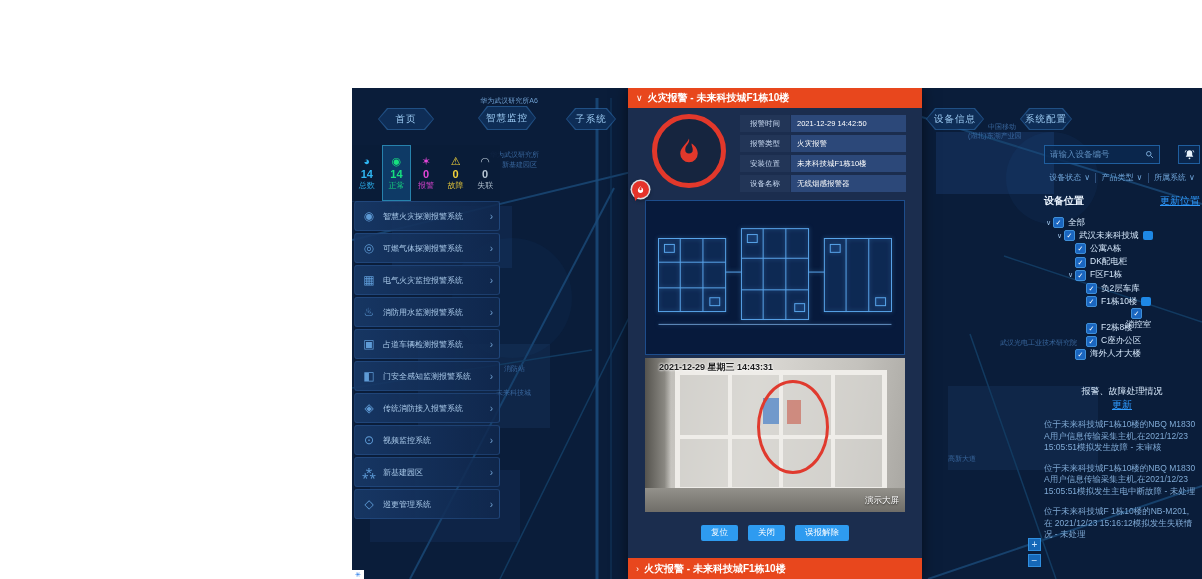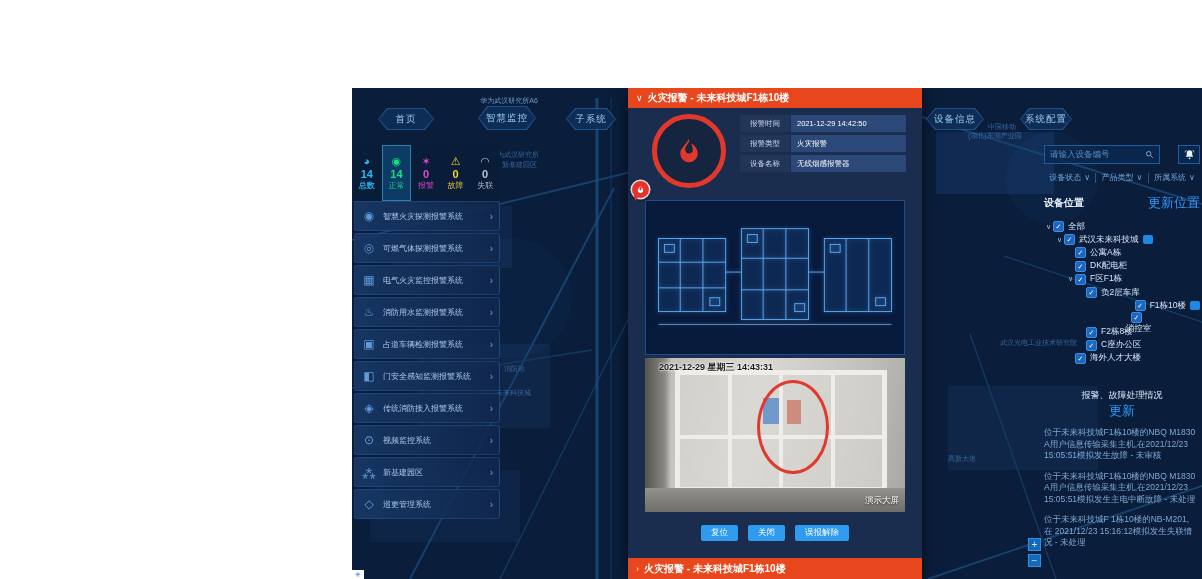--- a/index.html
+++ b/index.html
@@ -60,21 +60,21 @@
   .rp{position:absolute;left:692px;top:57px;width:156px;z-index:10;}
   .search{display:flex;gap:18px;}
   .search-in{flex:1;height:19px;background:rgba(10,40,80,.85);border:1px solid #1f5e9e;display:flex;align-items:center;justify-content:space-between;padding:0 5px;color:#5f8fc0;font-size:8.5px;box-sizing:border-box;}
   .bell-btn{width:22px;height:19px;background:rgba(10,40,80,.85);border:1px solid #1f5e9e;display:flex;align-items:center;justify-content:center;box-sizing:border-box;}
   .filters{display:flex;margin-top:8px;align-items:center;}
   .filter{flex:1;display:flex;align-items:center;justify-content:center;gap:3px;font-size:8px;color:#6fa4d8;}
   .fdiv{width:1px;height:10px;background:rgba(90,140,200,.45);}
   .sec-row{display:flex;align-items:center;justify-content:space-between;margin-top:11px;}
   .sec-title{font-size:10px;color:#eaf3fd;font-weight:bold;}
   .sec-title2{font-size:9px;color:#d7e8fa;}
-  .blink{font-size:13px;color:#2f9bff;}
+  .blink{font-size:10px;color:#2f9bff;text-decoration:underline;}
   .tree{margin-top:8px;}
   .tnode{display:flex;align-items:center;height:13.2px;}
   .tcaret{width:9px;color:#9fc4e8;font-size:7px;text-align:center;}
   .tbox{width:9px;height:9px;background:#1a66c0;border:1px solid #3f8fd8;border-radius:2px;color:#fff;font-size:7px;line-height:9px;text-align:center;margin-right:4px;flex:none;}
   .tlab{font-size:8.5px;color:#d5e7fa;white-space:nowrap;}
   .tbadge{width:10px;height:9px;background:#1e88e5;border-radius:2px;margin-left:4px;}
   .msgs{margin-top:7px;}
   .msg{font-size:8.5px;color:#7fa9d4;line-height:11.5px;margin-bottom:9px;width:152px;}
   .zctl{position:absolute;left:676px;top:450px;display:flex;flex-direction:column;gap:3px;z-index:6;}
   .zbtn{width:13px;height:13px;background:#1668b8;border:1px solid #2f8fe0;color:#cfe8ff;font-size:10px;display:flex;align-items:center;justify-content:center;box-sizing:border-box;}
@@ -130,21 +130,21 @@
       <div class="hex-in">设备信息</div>
     </div>
     <div class="hex" style="left:668px;top:20px;width:52px;height:22px;">
       <div class="hex-in">系统配置</div>
     </div>
 
     <div class="stats" id="stats">
         <div class="stat">
           <div class="s-ic" style="color: rgb(47, 182, 243);">◕</div>
           <div class="s-val" style="color: rgb(47, 182, 243);">14</div>
-          <div class="s-lab" style="color: rgb(47, 182, 243); font-weight: bold;">总数</div>
+          <div class="s-lab" style="color: rgb(47, 182, 243);">总数</div>
         </div>
         <div class="stat active">
           <div class="s-ic" style="color: rgb(23, 224, 127);">◉</div>
           <div class="s-val" style="color: rgb(23, 224, 127);">14</div>
           <div class="s-lab" style="color: rgb(23, 224, 127);">正常</div>
         </div>
         <div class="stat">
           <div class="s-ic" style="color: rgb(229, 70, 216);">✶</div>
           <div class="s-val" style="color: rgb(229, 70, 216);">0</div>
           <div class="s-lab" style="color: rgb(229, 70, 216);">报警</div>
@@ -233,20 +233,24 @@
       </div>
 
       <div class="info-table" id="info-table">
           <div class="irow">
             <div class="l">报警时间</div>
             <div class="v">2021-12-29 14:42:50</div>
           </div>
           <div class="irow">
             <div class="l">报警类型</div>
             <div class="v">火灾报警</div>
+          </div>
+          <div class="irow">
+            <div class="l">安装位置</div>
+            <div class="v">未来科技城F1栋10楼</div>
           </div>
           <div class="irow">
             <div class="l">设备名称</div>
             <div class="v">无线烟感报警器</div>
           </div>
         </div>
 
       <div class="plan">
         <svg width="258" height="153" viewBox="0 0 260 155">
           <g stroke="#5aa6ec" fill="rgba(40,110,210,.10)" stroke-width="1">
@@ -372,21 +376,21 @@
           <div class="tnode" style="padding-left: 22px;">
             <span class="tcaret">∨</span>
             <span class="tbox">✓</span>
             <span class="tlab">F区F1栋</span>
           </div>
           <div class="tnode" style="padding-left: 33px;">
             <span class="tcaret"></span>
             <span class="tbox">✓</span>
             <span class="tlab">负2层车库</span>
           </div>
-          <div class="tnode" style="padding-left: 33px; justify-content: flex-end;">
+          <div class="tnode" style="padding-left: 33px;">
             <span class="tcaret"></span>
             <span class="tbox">✓</span>
             <span class="tlab">F1栋10楼</span>
             <span class="tbadge"></span>
           </div>
           <div class="tnode" style="padding-left: 33px; flex-direction: column;">
             <span class="tcaret"></span>
             <span class="tbox">✓</span>
             <span class="tlab">消控室</span>
           </div>

